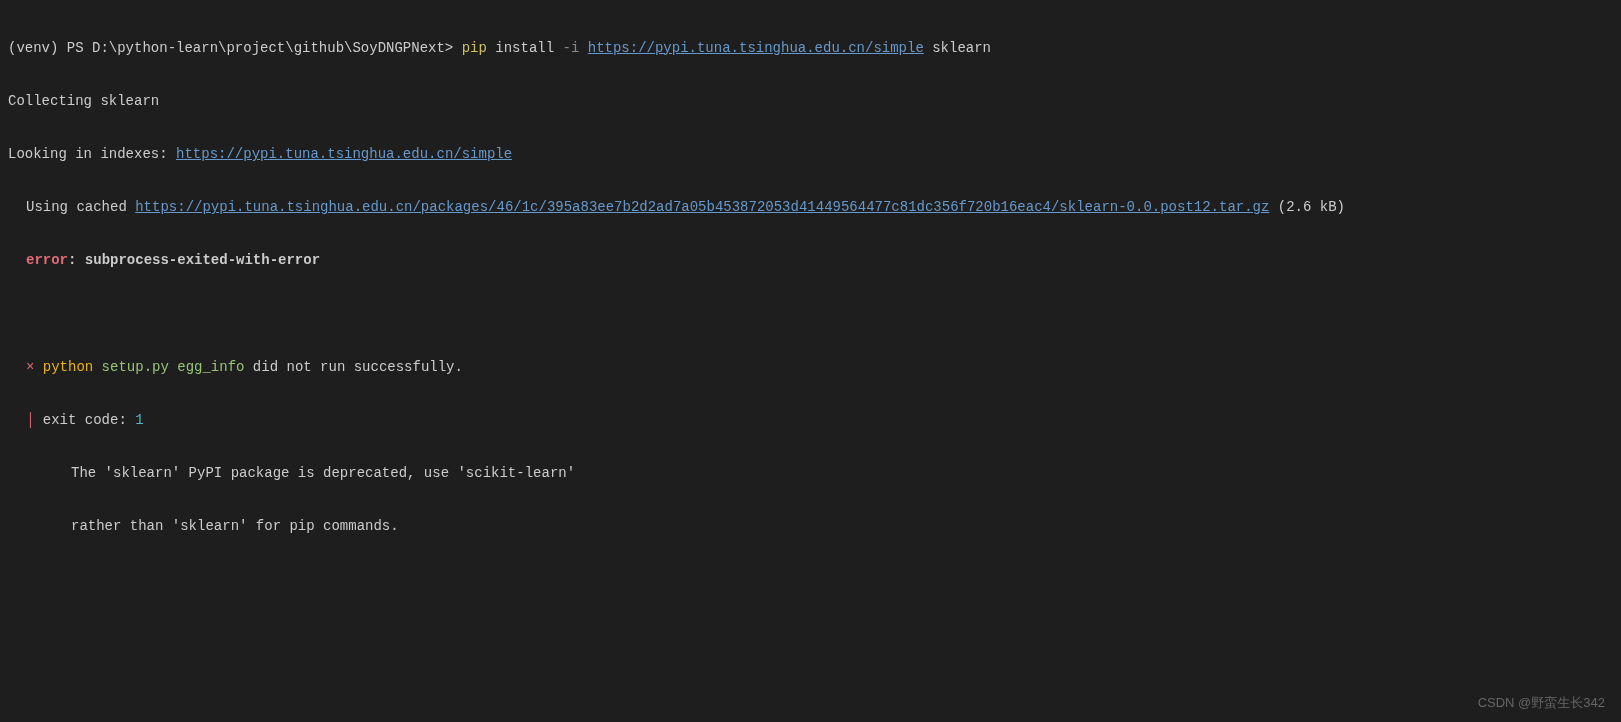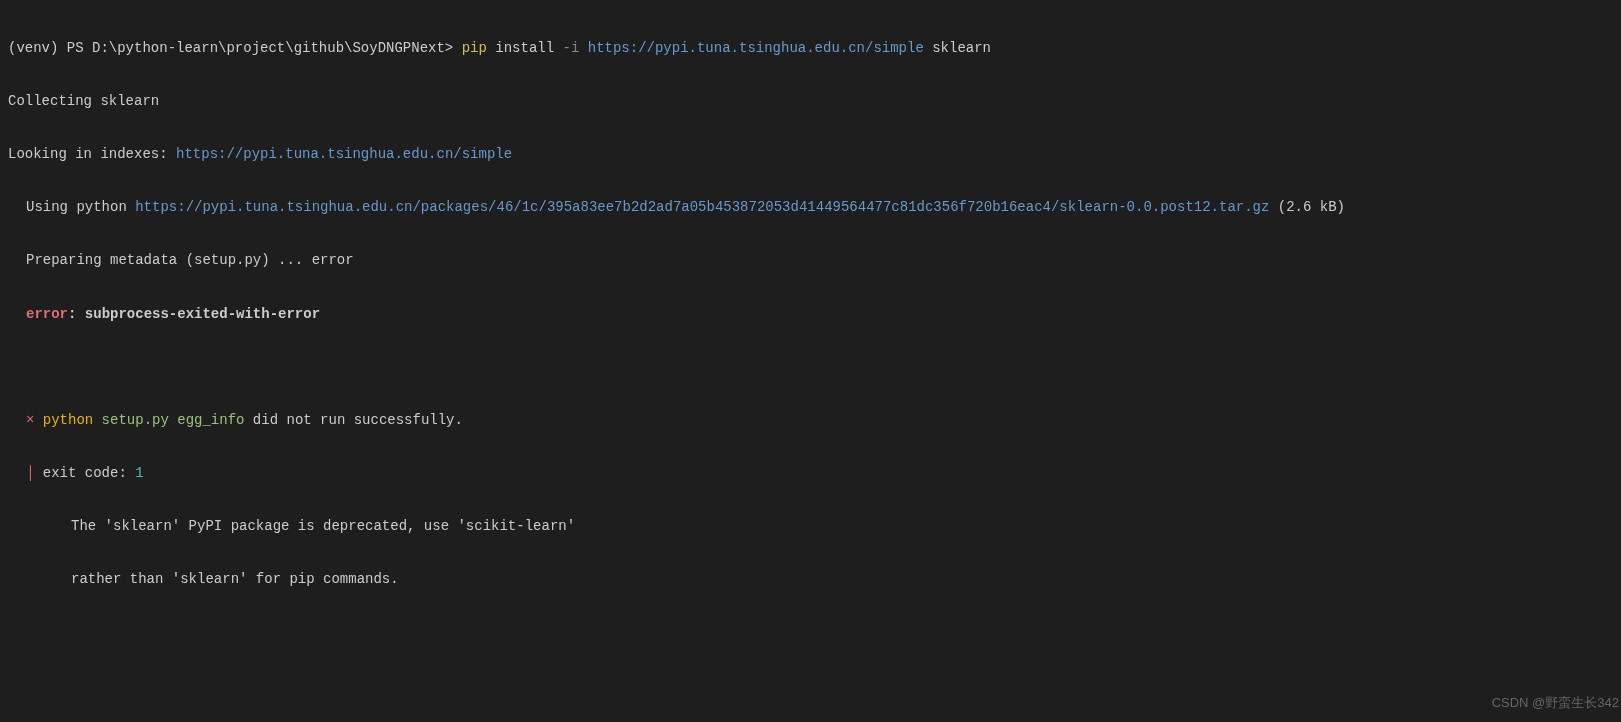--- a/index.html
+++ b/index.html
@@ -18,52 +18,51 @@
       height: 722px;
       overflow: hidden;
       position: relative;
     }
     .terminal {
       white-space: pre;
     }
     .prompt-prefix { color: #cccccc; }
     .cmd-pip { color: #d4c05a; }
     .cmd-arg { color: #888888; }
-    .link { color: #6699cc; }
+    .link { color: #6699cc; text-decoration: underline; }
     .error-red { color: #e06c75; font-weight: bold; }
     .error-text { color: #cccccc; font-weight: bold; }
     .cross-red { color: #e06c75; }
     .python-green { color: #eab308; }
     .setup-green { color: #98c379; text-align: right; }
     .egg-green { color: #98c379; }
     .exit-code { color: #56b6c2; }
     .pipe-red { color: #e06c75; }
     .arrow-red { color: #e06c75; }
     .orange { color: #d19a66; }
     .indent-1 { padding-left: 18px; }
     .indent-4 { padding-left: 63px; }
     .watermark {
       position: absolute;
       bottom: 6px;
-      right: 2px;
+      right: 16px;
       color: #666666;
       font-size: 13px;
       font-family: sans-serif;
     }
     .line { display: block; }
   </style>
 </head>
 <body>
 
 <div class="terminal">
 <span class="line"><span class="prompt-prefix">(venv) PS D:\python-learn\project\github\SoyDNGPNext&gt; </span><span class="cmd-pip">pip</span><span> install </span><span class="cmd-arg">-i </span><span class="link">https://pypi.tuna.tsinghua.edu.cn/simple</span><span> sklearn</span></span>
 <span class="line">Collecting sklearn</span>
 <span class="line"><span>Looking in indexes: </span><span class="link">https://pypi.tuna.tsinghua.edu.cn/simple</span></span>
-<span class="line indent-1"><span>Using python </span><span class="link">https://pypi.tuna.tsinghua.edu.cn/packages/46/1c/395a83ee7b2d2ad7a05b453872053d41449564477c81dc356f720b16eac4/sklearn-0.0.post12.tar.gz</span><span> (2.6 kB)</span></span>
-<span class="line indent-1">Preparing metadata (setup.py) ... error</span>
+<span class="line indent-1"><span>Using cached </span><span class="link">https://pypi.tuna.tsinghua.edu.cn/packages/46/1c/395a83ee7b2d2ad7a05b453872053d41449564477c81dc356f720b16eac4/sklearn-0.0.post12.tar.gz</span><span> (2.6 kB)</span></span>
 <span class="line indent-1"><span class="error-red">error</span><span class="error-text">: </span><span class="error-text">subprocess-exited-with-error</span></span>
 <span class="line"> </span>
 <span class="line indent-1"><span class="cross-red">×</span><span class="python-green"> python</span><span class="setup-green"> setup.py</span><span class="egg-green"> egg_info</span><span> did not run successfully.</span></span>
 <span class="line indent-1"><span class="pipe-red">│ </span><span>exit code: </span><span class="exit-code">1</span></span>
 <span class="line indent-4">The 'sklearn' PyPI package is deprecated, use 'scikit-learn'</span>
 <span class="line indent-4">rather than 'sklearn' for pip commands.</span>
 <span class="line"> </span>
 
 
 

